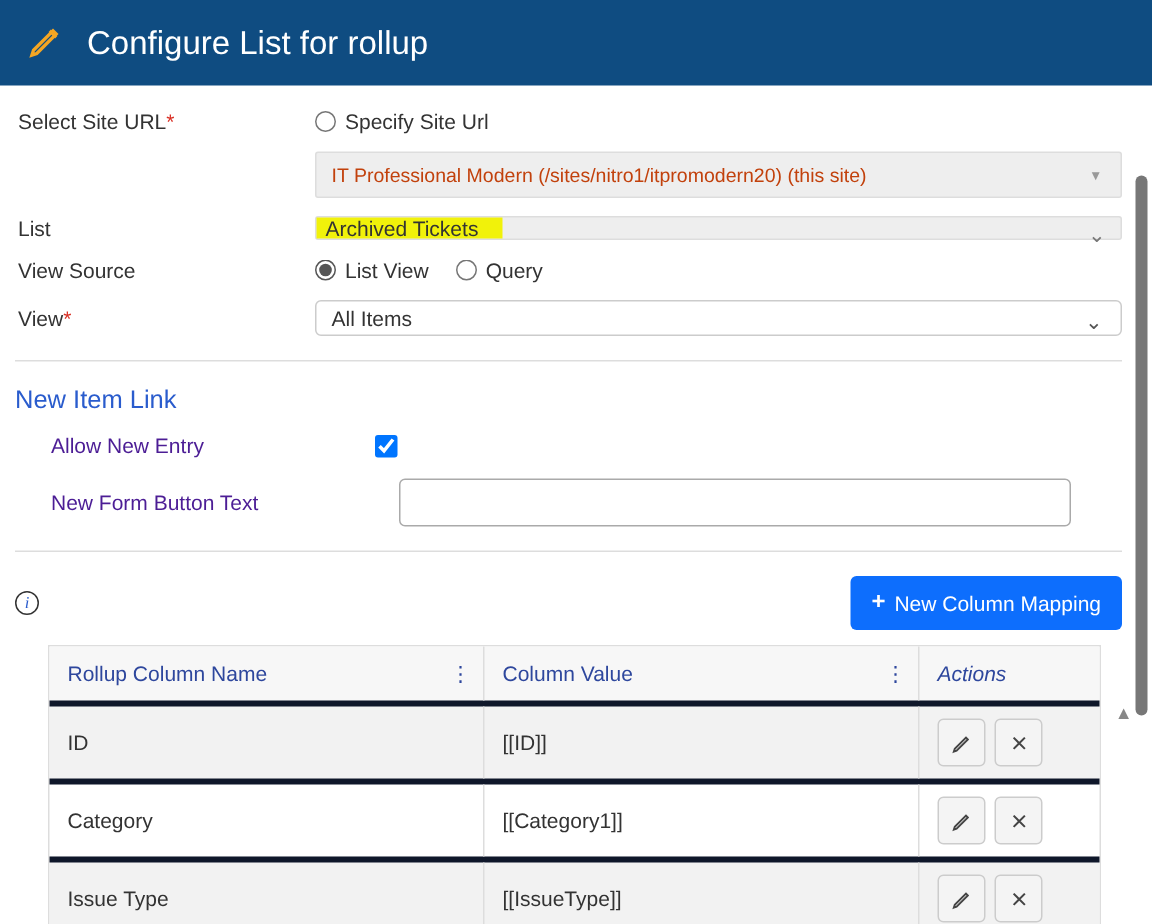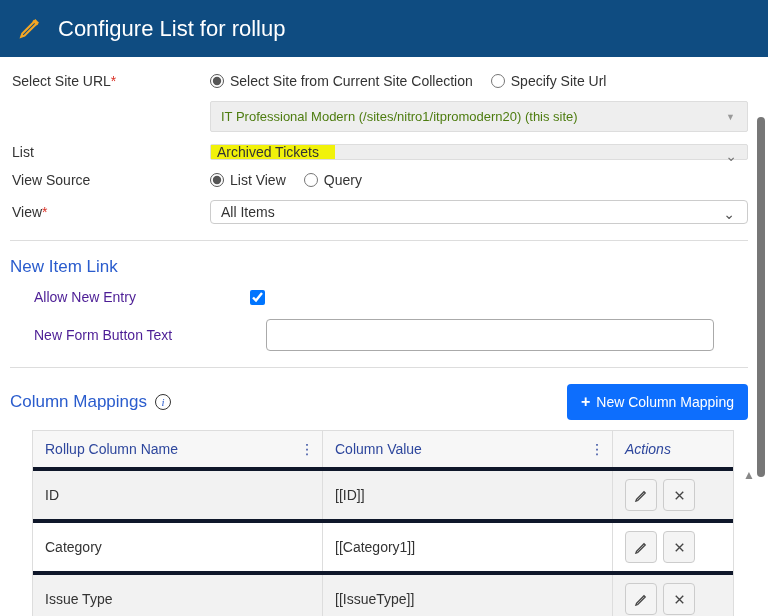--- a/index.html
+++ b/index.html
@@ -8,21 +8,21 @@
   .header svg { width: 26px; height: 26px; }
   .header-title { font-size: 22px; font-weight: 400; }
   .content-wrap { position: relative; padding: 16px 20px 0 10px; height: 570px; overflow-y: auto; }
   .scrollbar-track { position: absolute; right: 3px; top: 60px; width: 8px; height: 360px; background: #777; border-radius: 4px; }
   .form-row { display: flex; align-items: center; margin-bottom: 12px; }
   .form-label { width: 200px; padding-left: 2px; color: #333; }
   .form-label .req { color: #d93025; }
   .form-control-area { flex: 1; display: flex; align-items: center; gap: 18px; }
   .radio-group { display: flex; align-items: center; gap: 6px; }
   input[type=radio] { width: 14px; height: 14px; accent-color: #555; }
-  .select-disabled { flex: 1; background: #eee; border: 1px solid #ddd; color: #4d7c0f; padding: 7px 10px; border-radius: 2px; font-size: 13px; position: relative; }
+  .select-disabled { flex: 1; background: #eee; border: 1px solid #ddd; color: #c2410c; padding: 7px 10px; border-radius: 2px; font-size: 13px; position: relative; }
   .select-disabled::after { content: '▼'; position: absolute; right: 12px; top: 50%; transform: translateY(-50%); font-size: 9px; color: #999; }
   .select-highlight { flex: 1; background: #eee; border: 1px solid #ddd; border-radius: 2px; position: relative; height: 16px; display: flex; align-items: center; }
   .select-highlight .hl { background: #f1f20a; padding: 0 16px 0 6px; height: 100%; display: flex; align-items: center; }
   .select-highlight::after { content: '⌄'; position: absolute; right: 10px; top: 3px; font-size: 14px; color: #777; }
   .select-normal { flex: 1; border: 1px solid #ccc; border-radius: 4px; padding: 3px 10px; position: relative; background: #fff; }
   .select-normal::after { content: '⌄'; position: absolute; right: 12px; top: 5px; font-size: 14px; color: #555; }
   .divider { border: none; border-top: 1px solid #ddd; margin: 16px 0; }
   .section-title { color: #2a5ccd; font-size: 17px; margin-bottom: 12px; display: flex; align-items: center; gap: 8px; }
   .info-icon { display: inline-flex; width: 16px; height: 16px; border: 1.5px solid #333; border-radius: 50%; align-items: center; justify-content: center; font-size: 11px; font-style: italic; font-family: serif; }
   .sub-row { display: flex; align-items: center; margin-bottom: 14px; }
@@ -64,24 +64,20 @@
 
 <div class="content-wrap">
   <div class="scrollbar-track"></div>
 
   <div class="form-row">
     <div class="form-label">
       <span>Select Site URL</span><span class="req">*</span>
     </div>
     <div class="form-control-area">
       <label class="radio-group">
-        <input type="radio" name="siteurl" checked="" style="">
-        <span>Select Site from Current Site Collection</span>
-      </label>
-      <label class="radio-group">
         <input type="radio" name="siteurl" style="">
         <span>Specify Site Url</span>
       </label>
     </div>
   </div>
 
   <div class="form-row">
     <div class="form-label"></div>
     <div class="form-control-area">
       <div class="select-disabled">IT Professional Modern (/sites/nitro1/itpromodern20) (this site)</div>
@@ -129,21 +125,20 @@
   </div>
   <div class="sub-row">
     <div class="sub-label" style="width:256px">New Form Button Text</div>
     <input type="text" class="text-input" value="" style="">
   </div>
 
   <hr class="divider">
 
   <div class="mapping-header">
     <div class="section-title" style="margin-bottom:0">
-      <span>Column Mappings</span>
       <span class="info-icon">i</span>
     </div>
     <button class="btn-primary">
       <span class="plus">+</span>
       <span>New Column Mapping</span>
     </button>
   </div>
 
   <div class="grid-outer">
     <div class="grid">

